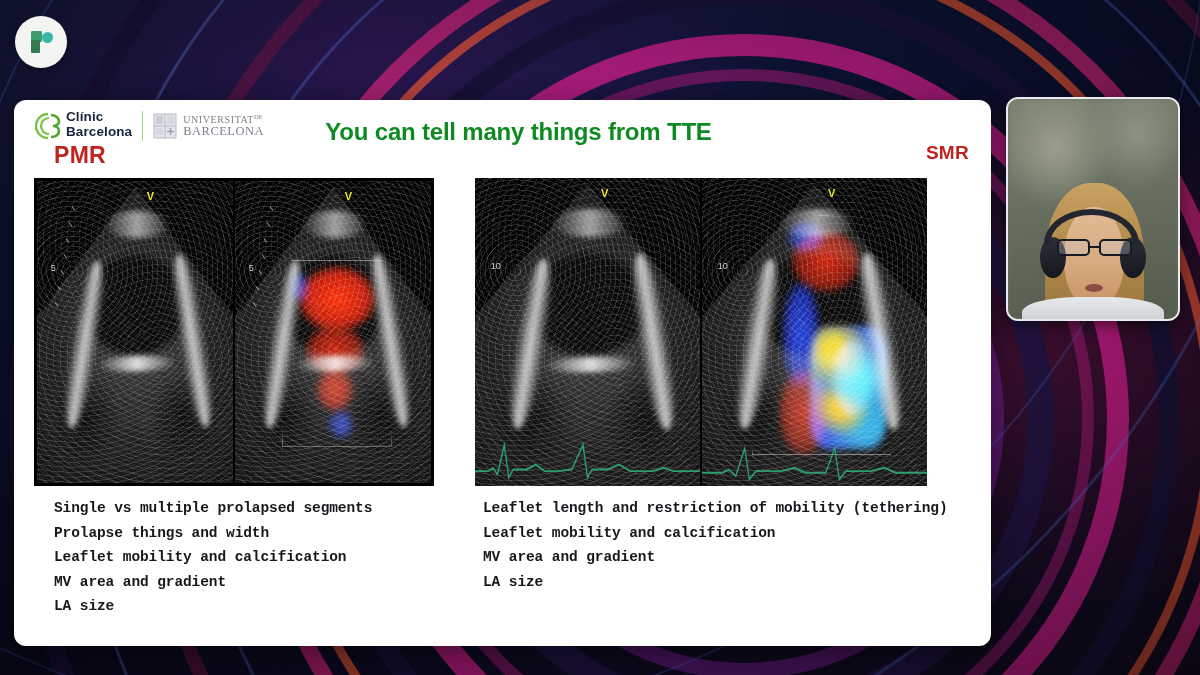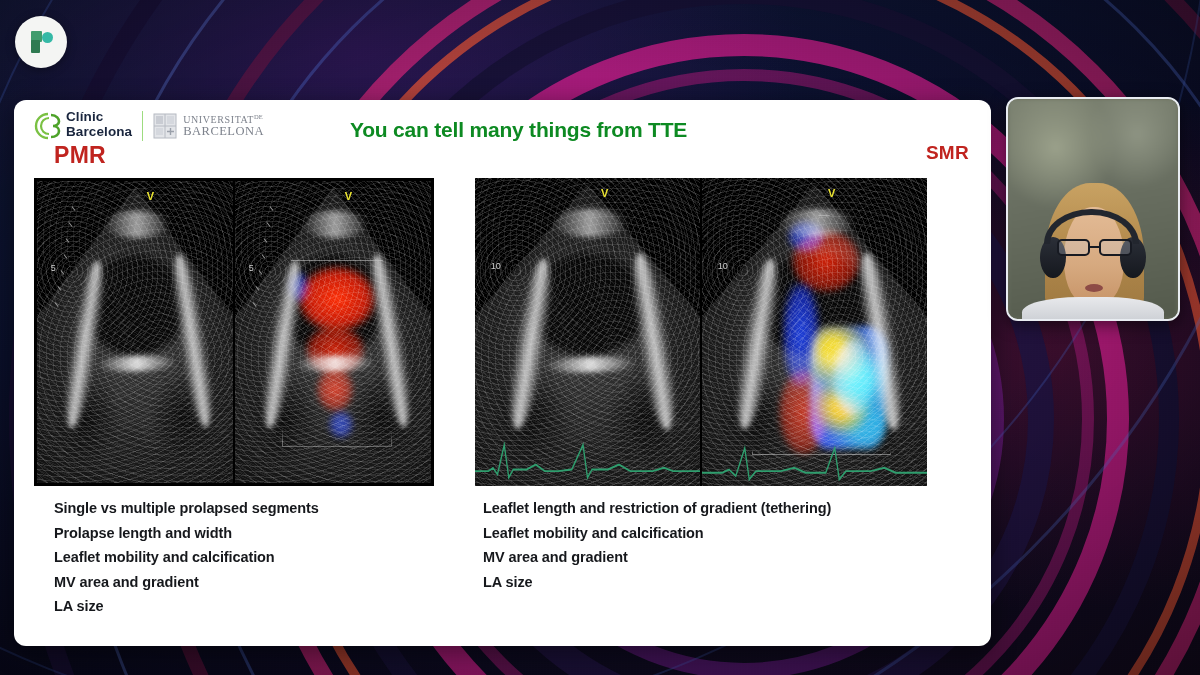--- a/index.html
+++ b/index.html
@@ -89,21 +89,21 @@
     position:absolute; left:40px; top:42px;
     font-size:23px; font-weight:700; color:#c0241f; letter-spacing:.3px;
   }
   .tag-smr {
     position:absolute; right:22px; top:42px;
     font-size:19px; font-weight:700; color:#c0241f; letter-spacing:.3px;
   }
   .slide-title {
     position:absolute; left:0; right:0; top:18px;
     text-align:center;
-    font-size:21px; font-weight:700; color:#0d8a22;
+    font-size:24px; font-weight:700; color:#0d8a22;
     letter-spacing:-.2px;
     padding-left:32px;
   }
 
   
   .panels { position:absolute; left:0; right:0; top:72px; bottom:0; display:flex; }
   .panel { position:relative; }
   .panel-left  { width:455px; padding:6px 0 0 20px; }
   .panel-right { width:522px; padding:6px 0 0 6px; }
 
@@ -192,21 +192,21 @@
     position:absolute; left:0; right:0; bottom:2px; height:16%;
   }
   .ecg svg { width:100%; height:100%; display:block; }
 
   
   .bullets { margin-top:10px; }
   .panel-left .bullets  { padding-left:20px; }
   .panel-right .bullets { padding-left:8px; }
   .bullet {
     font-size:14.5px; font-weight:700; color:#16181c;
-    line-height:24.5px; white-space:nowrap; letter-spacing:-.1px;
+    line-height:24.5px; white-space:nowrap; letter-spacing:-.1px;font-family:Liberation Mono, monospace;
   }
 
   
   .webcam {
     position:absolute; left:1006px; top:97px;
     width:174px; height:224px;
     border-radius:12px;
     border:2px solid #e9edf2;
     overflow:hidden;
     background:#6b6f5e;
@@ -386,21 +386,21 @@
                 <i style="left:12%;top:57%"></i>
               <i style="left:4%;top:68%"></i>
             </div>
             <div class="depth-label">5</div>
             <div class="v-marker">V</div>
           </div>
         </div>
 
         <div class="bullets">
           <div class="bullet">Single vs multiple prolapsed segments</div>
-          <div class="bullet">Prolapse length and width</div>
+          <div class="bullet">Prolapse things and width</div>
           <div class="bullet">Leaflet mobility and calcification</div>
           <div class="bullet">MV area and gradient</div>
           <div class="bullet">LA size</div>
         </div>
       </div>
 
       <div class="panel panel-right">
         <div class="echo-pair right">
 
           <div class="echo">
@@ -438,21 +438,21 @@
             <div class="ecg">
               <svg viewBox="0 0 200 30" preserveAspectRatio="none">
                 <path d="M0 23 L18 23 L24 21 L30 25 L38 8 L42 27 L48 22 L70 22 L82 20 L92 23 L110 23
                          L118 8 L122 27 L128 22 L150 22 L162 20 L172 23 L200 23" fill="none" stroke="#2f9e6e" stroke-width="1.2"></path>
               </svg>
             </div>
           </div>
         </div>
 
         <div class="bullets">
-          <div class="bullet">Leaflet length and restriction of gradient (tethering)</div>
+          <div class="bullet">Leaflet length and restriction of mobility (tethering)</div>
           <div class="bullet">Leaflet mobility and calcification</div>
           <div class="bullet">MV area and gradient</div>
           <div class="bullet">LA size</div>
         </div>
       </div>
 
     </div>
   </div>
 
   <div class="webcam">

